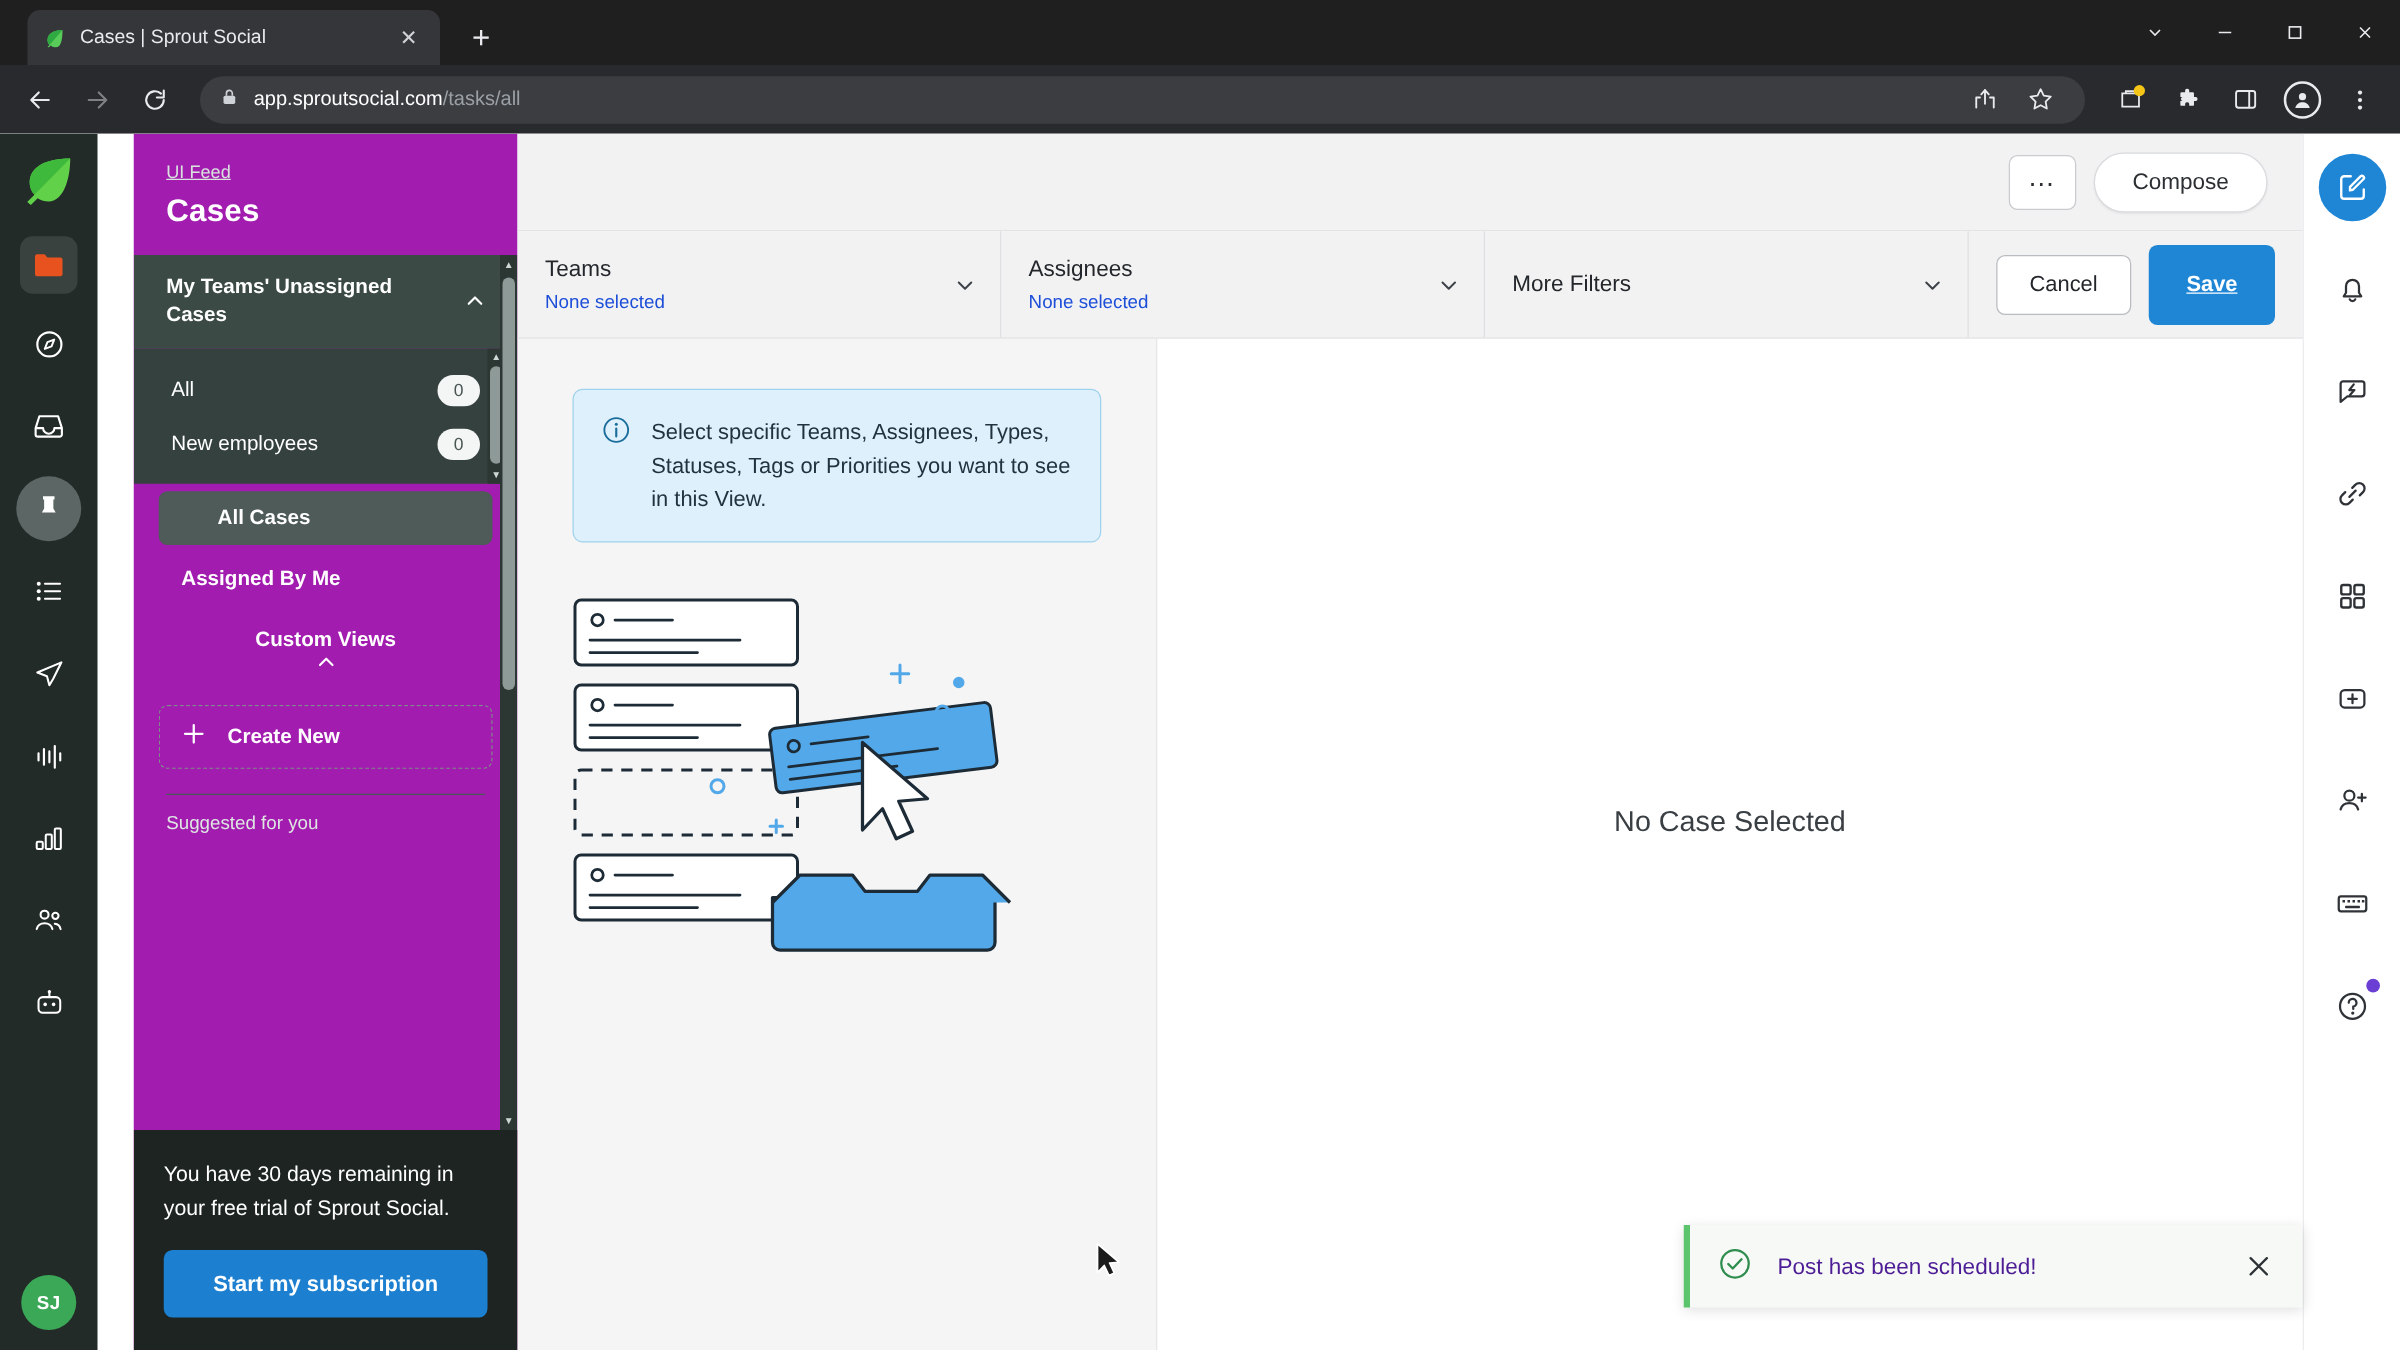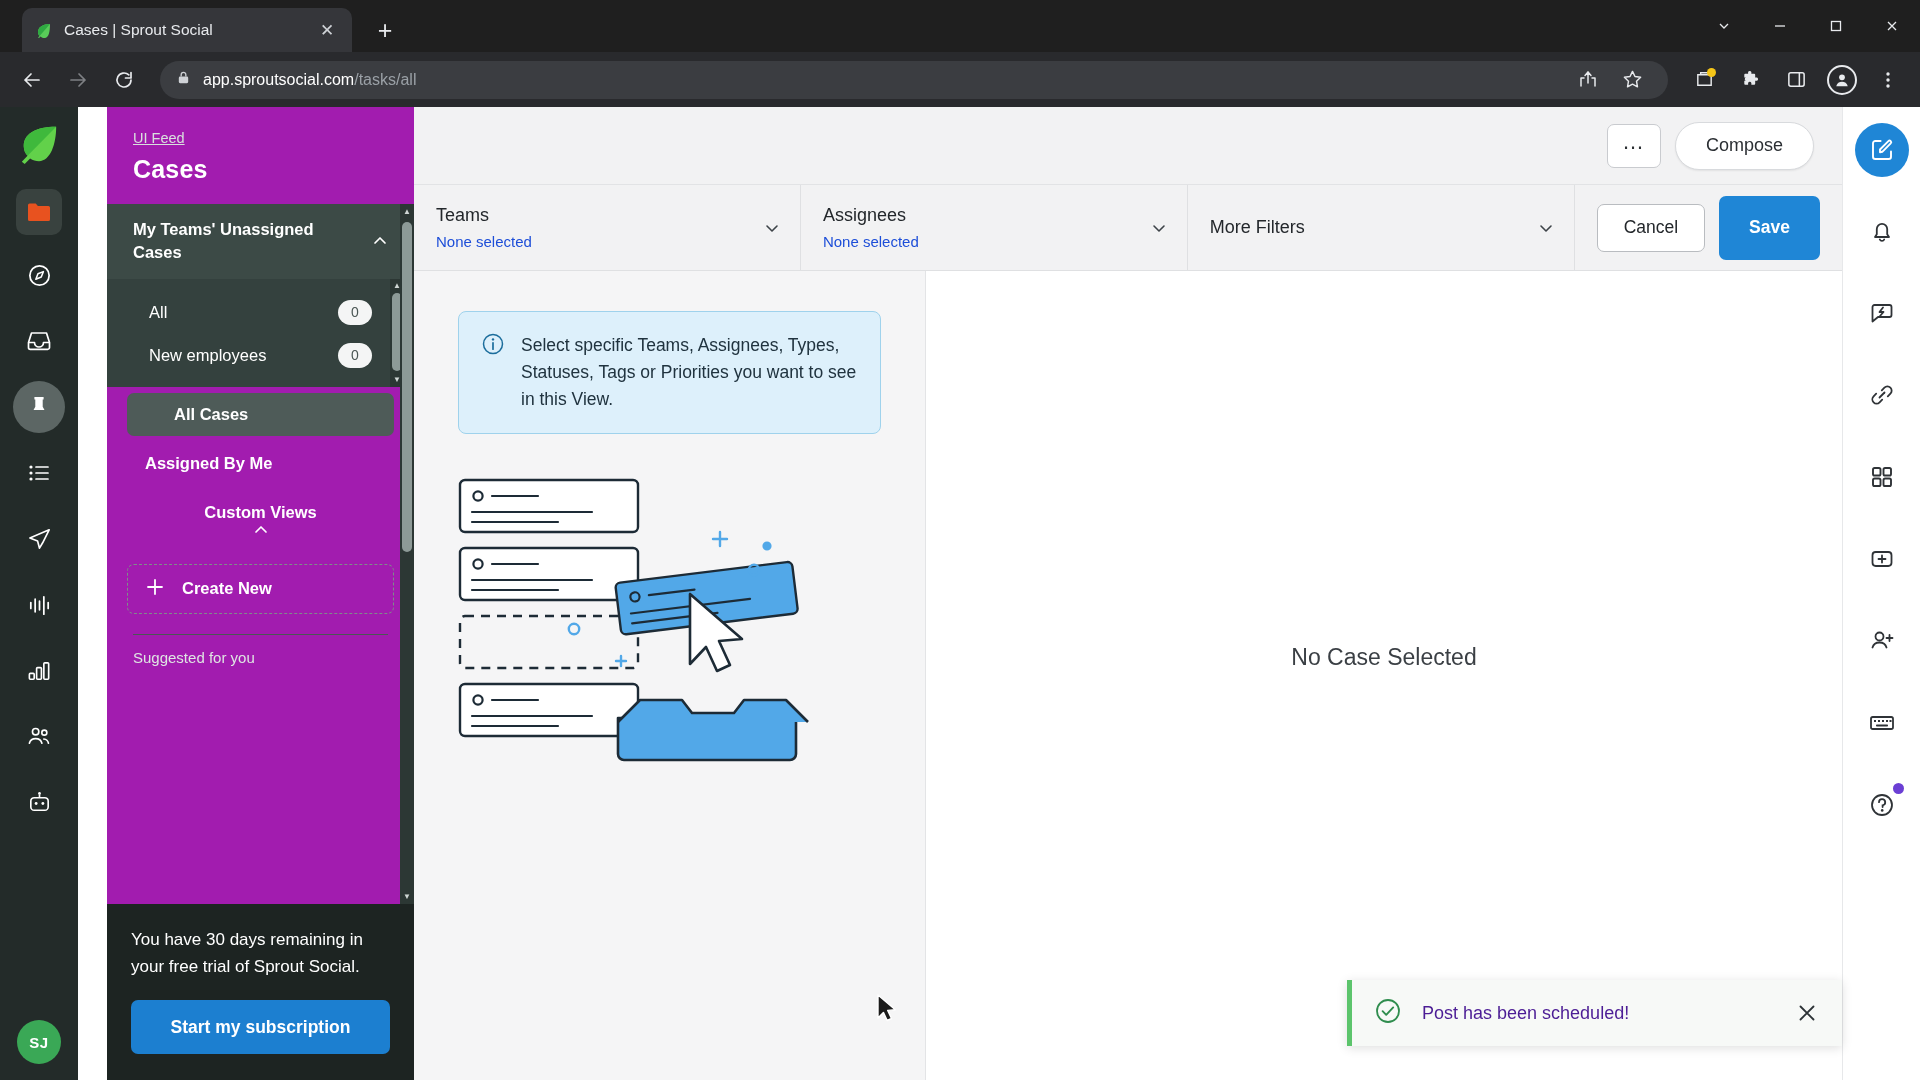--- a/index.html
+++ b/index.html
@@ -110,21 +110,21 @@
   .sec-header {
     display: flex; align-items: center; justify-content: space-between;
     padding: 14px 26px 14px 26px; background: #3c4a46;
   }
   .sec-header .t { font-size: 16.5px; font-weight: 700; line-height: 1.42; max-width: 200px; }
   .chev { width: 16px; height: 16px; flex: 0 0 16px; color: #fff; }
 
   .sub-list { background: #34413e; padding: 12px 0 10px 0; position: relative; }
   .sub-row {
     display: flex; align-items: center; justify-content: space-between;
-    padding: 9px 42px; font-size: 16.5px; color: #fff;
+    padding: 9px 30px; font-size: 16.5px; color: #fff;
   }
   .count-pill {
     min-width: 34px; height: 25px; border-radius: 13px; background: #f4f5f5;
     color: #4a5654; font-size: 14px; display: flex; align-items: center;
     justify-content: center; padding: 0 8px;
   }
 
   .nav-item {
     margin: 6px 20px; padding: 12px 18px; border-radius: 7px;
     font-size: 16.5px; font-weight: 700; color: #fff;
@@ -196,21 +196,21 @@
     display: flex; align-items: center; gap: 14px; padding: 0 22px; flex: 0 0 auto;
   }
   .btn-cancel {
     height: 48px; padding: 0 26px; border-radius: 7px; border: 1px solid #b9bcc0;
     background: #fff; font-size: 17.5px; color: #23272b; display:flex;
     align-items:center; justify-content:center;
   }
   .btn-save {
     height: 64px; padding: 0 30px; border-radius: 7px; background: #1f86d6;
     color: #fff; font-size: 17.5px; font-weight: 700; display:flex;
-    align-items:center; justify-content:center;
+    align-items:center; justify-content:center;text-decoration:underline;
   }
 
   .content { flex: 1; display: flex; min-height: 0; position: relative; }
   .left-pane {
     width: 512px; flex: 0 0 512px; background: #f5f5f6; border-right: 1px solid #e3e4e6;
     position: relative; padding: 40px 44px 0 44px;
   }
   .info-box {
     background: #ddf0fb; border: 1px solid #9fd2ec; border-radius: 8px;
     padding: 20px 22px; display: flex; gap: 16px; align-items: flex-start;

